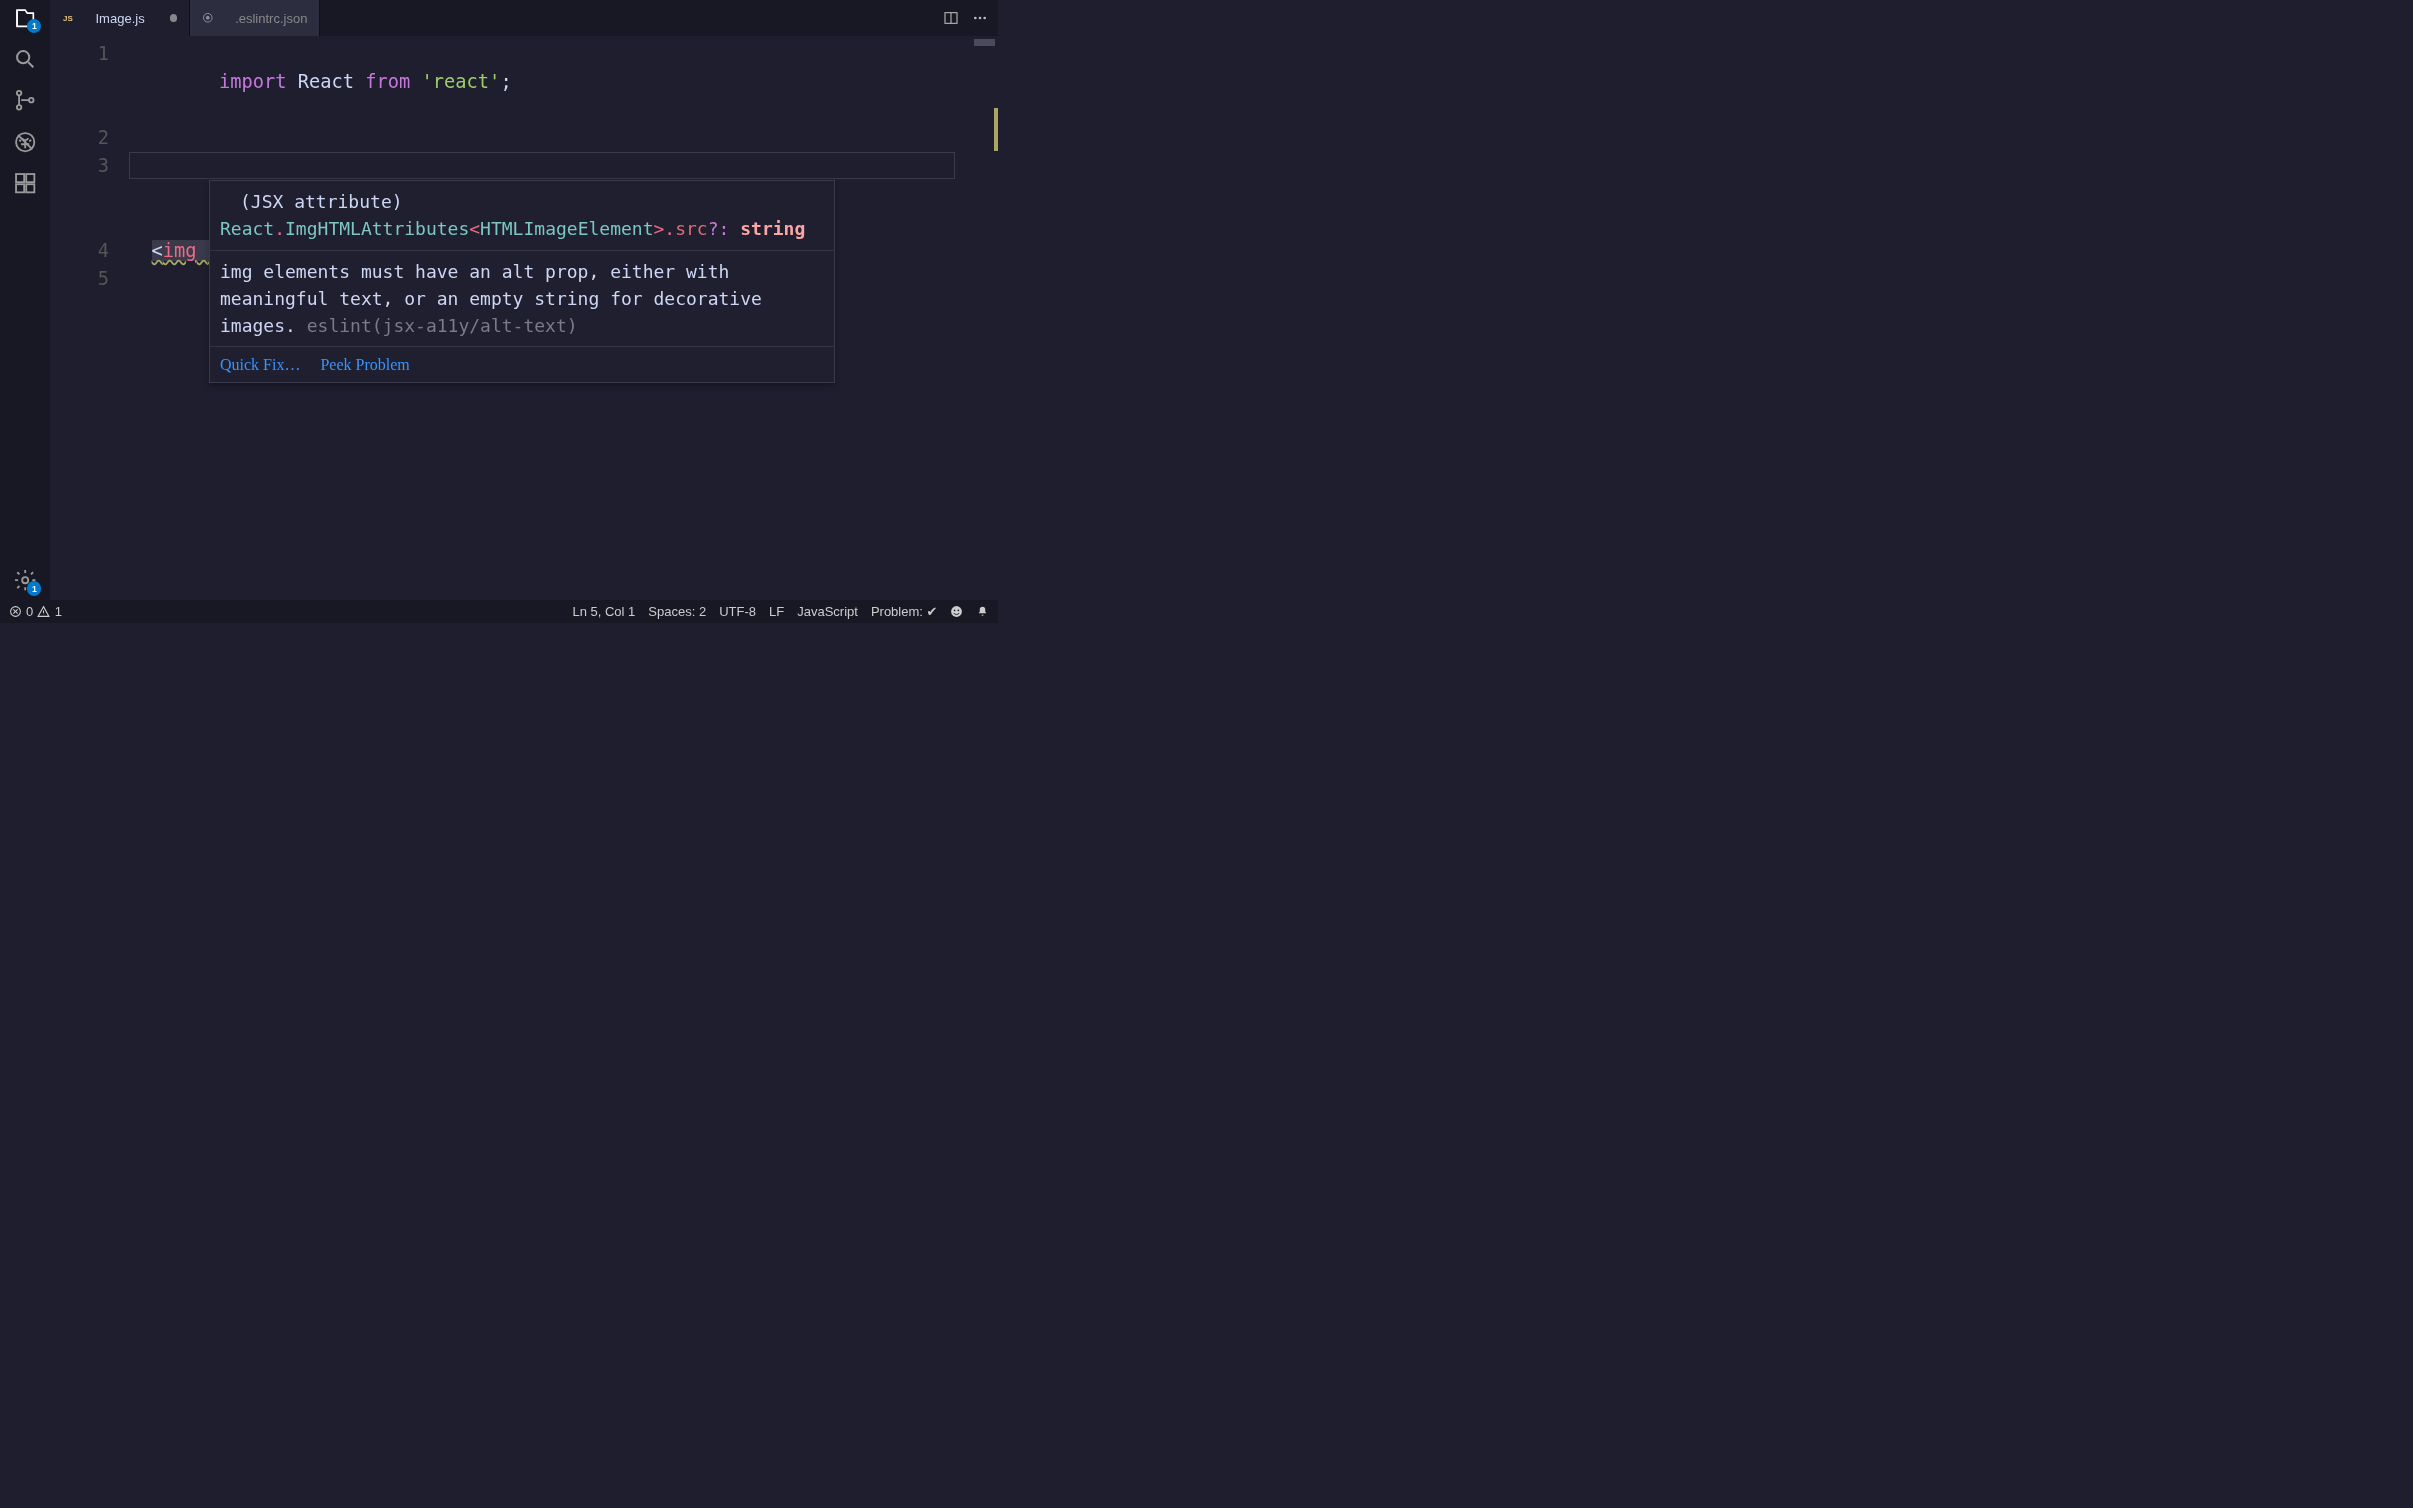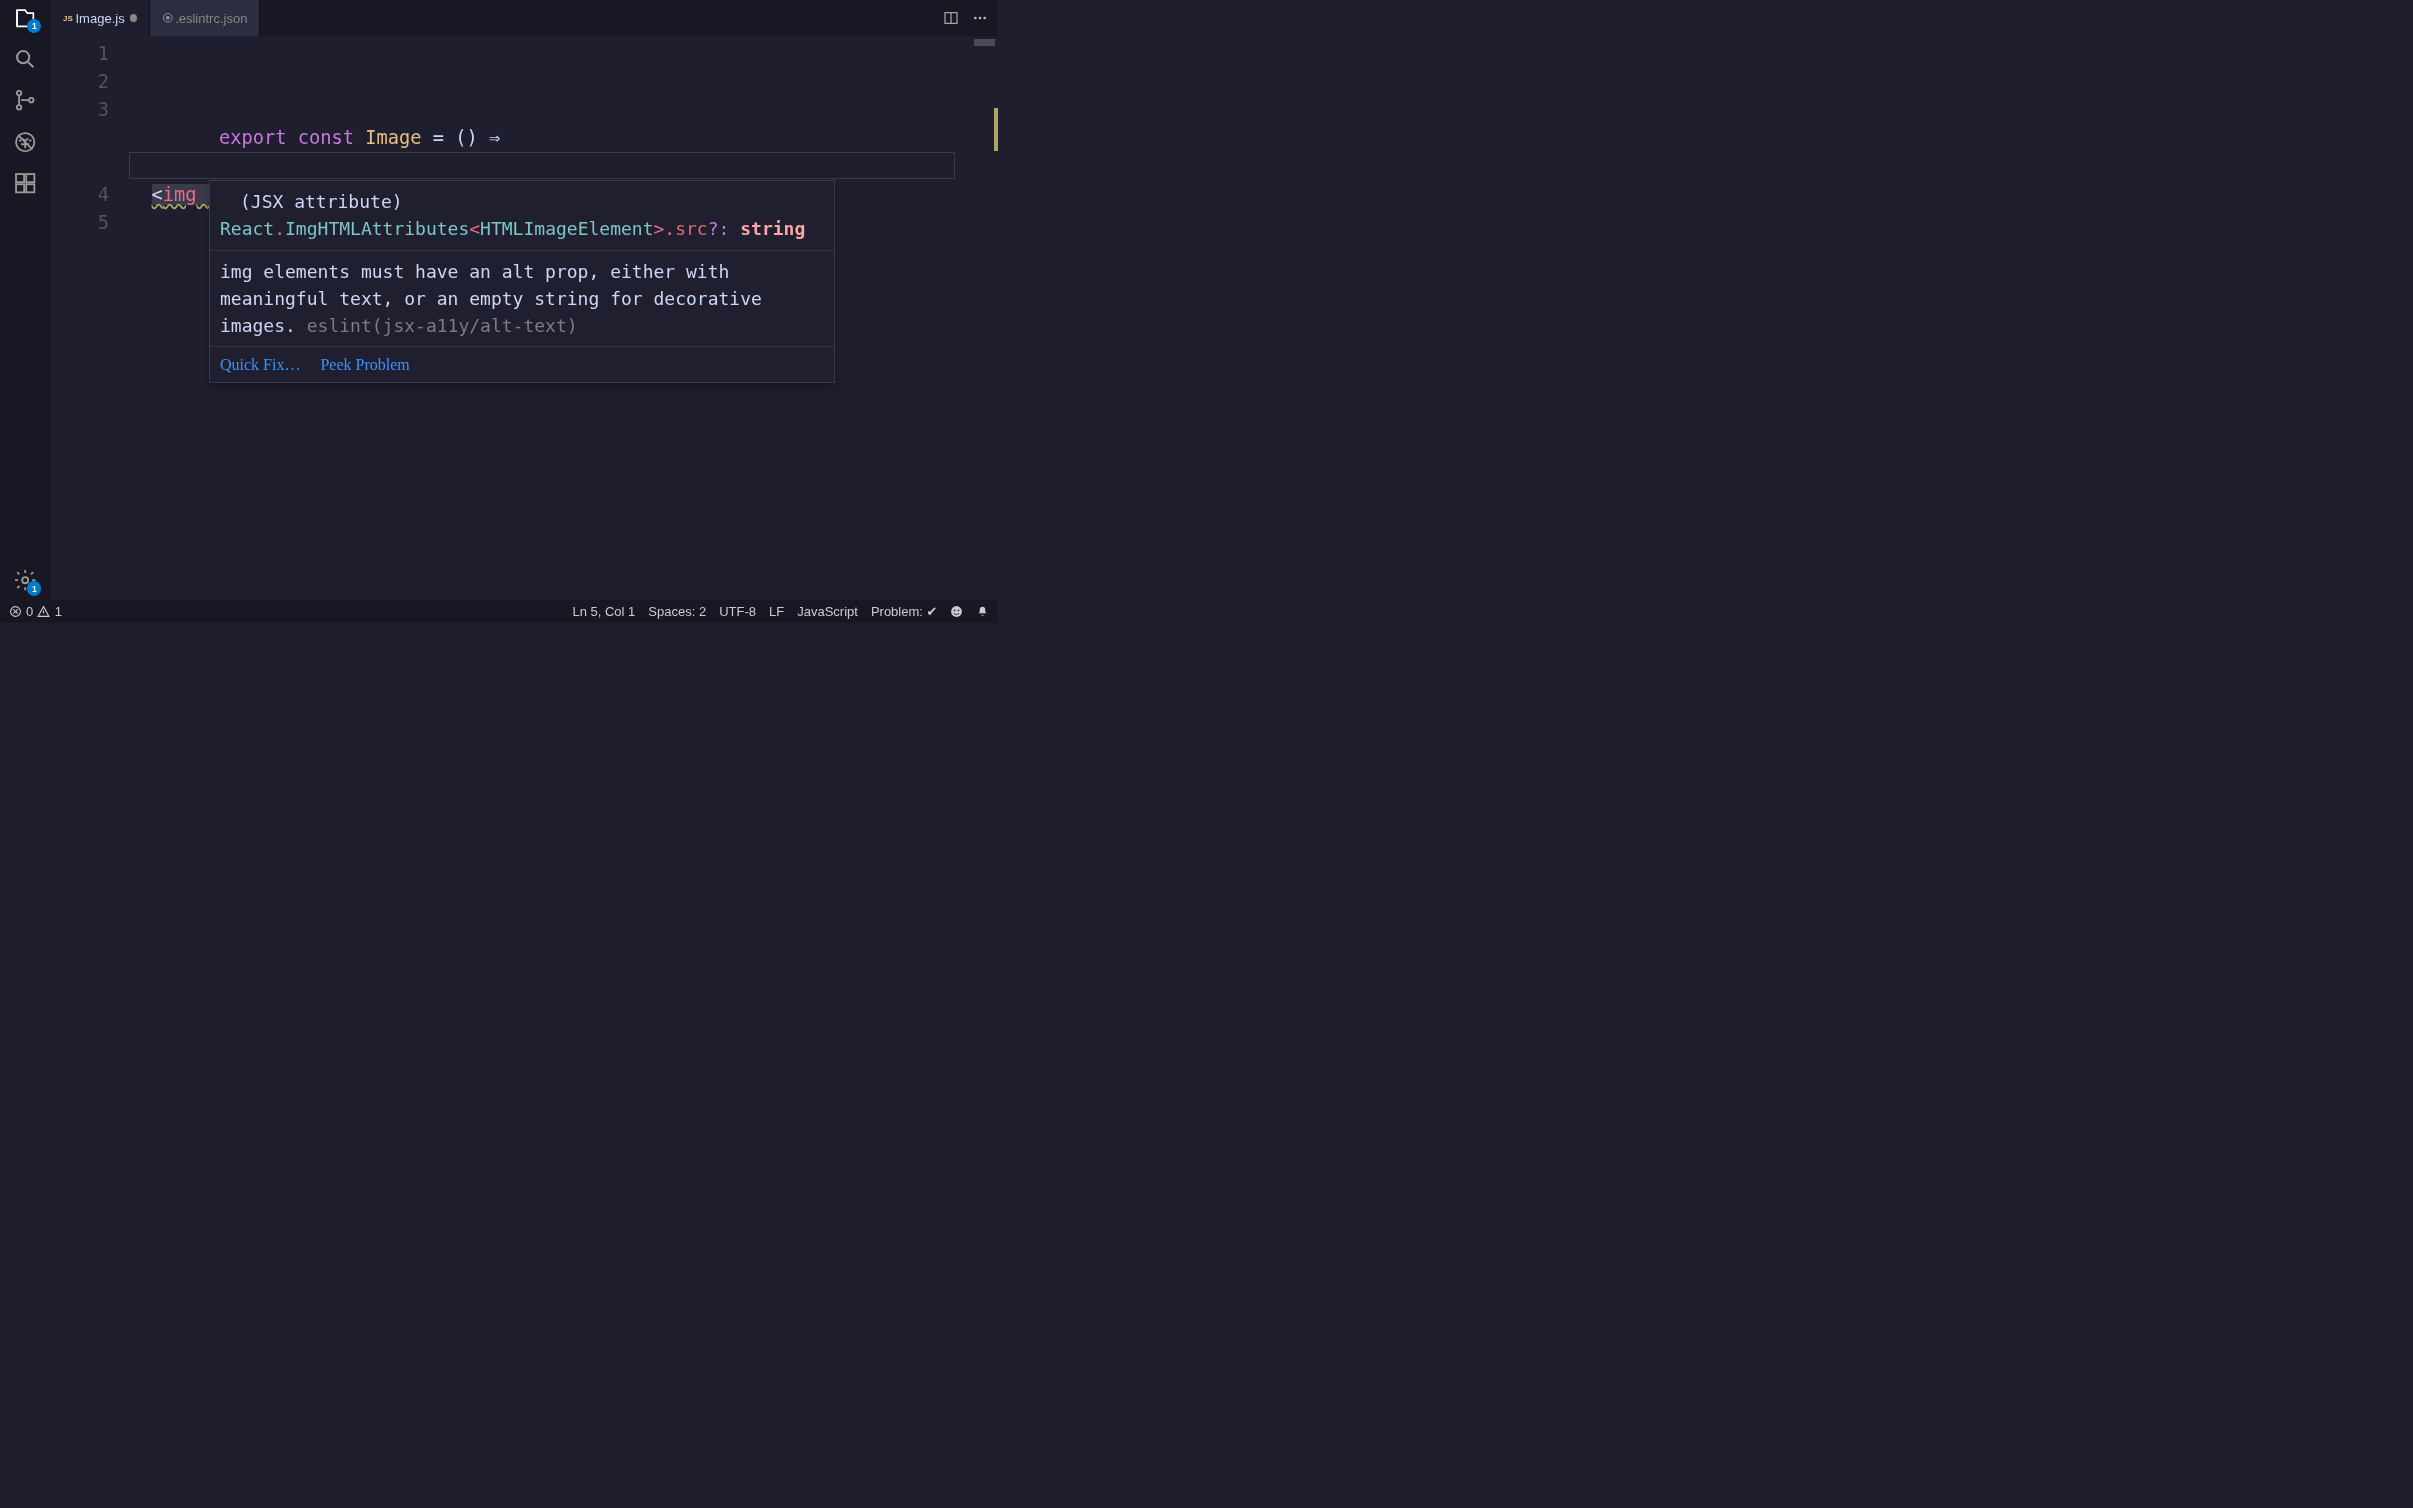--- a/index.html
+++ b/index.html
@@ -62,21 +62,21 @@
   .activity-bottom { margin-top:auto; margin-bottom:7.2px; position:relative; }
 
   
   .tabs {
     grid-column:2; grid-row:1;
     background: var(--bg-darker);
     display:flex; align-items:stretch;
     height:36px;
   }
   .tab {
-    display:flex; align-items:center; gap:1px;
+    display:flex; align-items:center; gap:21px;
     padding:0 11.5px; font-size:13px;
     background: var(--tab-inactive);
     color: var(--text-dim);
     cursor:pointer;
     border-right:0.7px solid #111;
     justify-content:space-between;
   }
   .tab.active { background: var(--bg); color: var(--text); }
   .tab .dirty { width:7.2px;height:7.2px;border-radius:50%;background:#888;margin-left:4.3px;}
   .tab .fileicon { width:13px;height:13px; display:flex;align-items:center;justify-content:center;font-size:8px;font-weight:bold;}
@@ -251,20 +251,23 @@
           </svg>
       </span>
     </div>
   </div>
 
   <div class="editor">
     <div class="current-line-hl"></div>
 
     <div class="line">
       <span class="gutter">1</span>
+      <span class="code">
+        <span class="tok-kw">import</span><span> </span><span class="tok-id">React</span><span> </span><span class="tok-kw">from</span><span> </span><span class="tok-str" style="color:#9ece6a">'react'</span><span class="tok-punct">;</span>
+      </span>
     </div>
     <div class="line">
       <span class="gutter">2</span>
       <span class="code"> </span>
     </div>
     <div class="line">
       <span class="gutter">3</span>
       <span class="code">
         <span class="tok-kw">export</span><span> </span><span class="tok-kw">const</span><span> </span><span class="tok-id" style="color:#e5c07b">Image</span><span class="tok-punct"> = () ⇒</span>
       </span>

